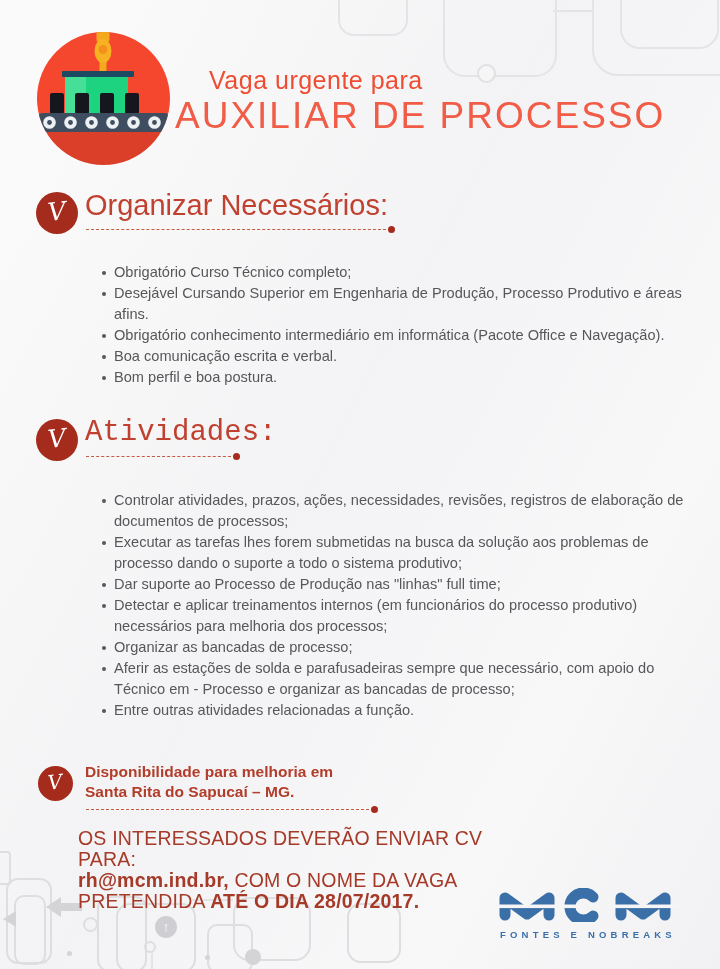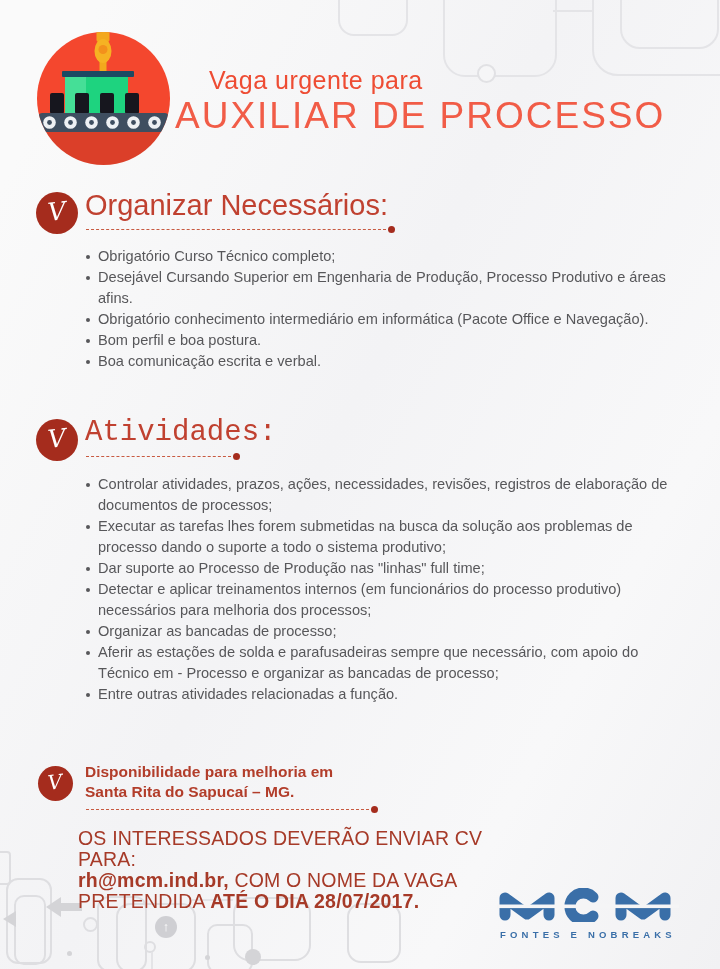--- a/index.html
+++ b/index.html
@@ -31,21 +31,21 @@
   .check-badge span{font-family:"DejaVu Serif",serif;font-style:italic;line-height:1;
     transform:rotate(-6deg);padding-bottom:3px;}
   .badge-lg{width:42px;height:42px;}
   .badge-lg span{font-size:25px;}
   .badge-sm{width:35px;height:35px;}
   .badge-sm span{font-size:20px;}
   .sec-title{position:absolute;left:85px;margin:0;font-size:29px;font-weight:400;color:#c04130;z-index:2;}
   .dash{position:absolute;left:86px;height:0;border-top:1.6px dashed #c85a41;z-index:2;}
   .dash::after{content:"";position:absolute;right:-9px;top:-4.5px;width:7.5px;height:7.5px;
     border-radius:50%;background:#a52c1d;}
-  .bullets{position:absolute;left:85px;list-style:none;margin:0;padding:0;width:598px;
+  .bullets{position:absolute;left:85px;list-style:none;margin:16px;padding:0;width:598px;
     color:#57575a;font-size:14.6px;line-height:21px;z-index:2;}
   .bullets li{padding-left:13px;position:relative;}
   .bullets li::before{content:"";position:absolute;left:1px;top:8.5px;width:4px;height:4px;
     border-radius:50%;background:#57575a;}
   
   .avail-text{position:absolute;left:85px;top:762px;font-size:15.5px;font-weight:700;
     color:#b23d2a;line-height:20px;z-index:2;}
   
   .cta{position:absolute;left:78px;top:828px;width:448px;margin:0;font-size:19.5px;
     line-height:21px;color:#a63a28;letter-spacing:.2px;z-index:2;}
@@ -132,22 +132,22 @@
 <div class="check-badge badge-lg" style="left:36px;top:192px;">
   <span>V</span>
 </div>
 <h2 class="sec-title" style="top:189px;">Organizar Necessários:</h2>
 <div class="dash" style="top:229px;width:300px;"></div>
 <ul class="bullets" style="top:246px;">
 
 <li>Obrigatório Curso Técnico completo;</li>
     <li>Desejável Cursando Superior em Engenharia de Produção, Processo Produtivo e áreas afins.</li>
     <li>Obrigatório conhecimento intermediário em informática (Pacote Office e Navegação).</li>
+    <li>Boa comunicação escrita e verbal.</li>
     <li>Bom perfil e boa postura.</li>
-    <li>Boa comunicação escrita e verbal.</li>
   </ul>
 
 <div class="check-badge badge-lg" style="left:36px;top:419px;">
   <span>V</span>
 </div>
 <h2 class="sec-title" style="top:416px;font-family:Liberation Mono, monospace;">Atividades:</h2>
 <div class="dash" style="top:456px;width:145px;"></div>
 <ul class="bullets" style="top:474px;">
 
 <li>Controlar atividades, prazos, ações, necessidades, revisões, registros de elaboração de documentos de processos;</li>

